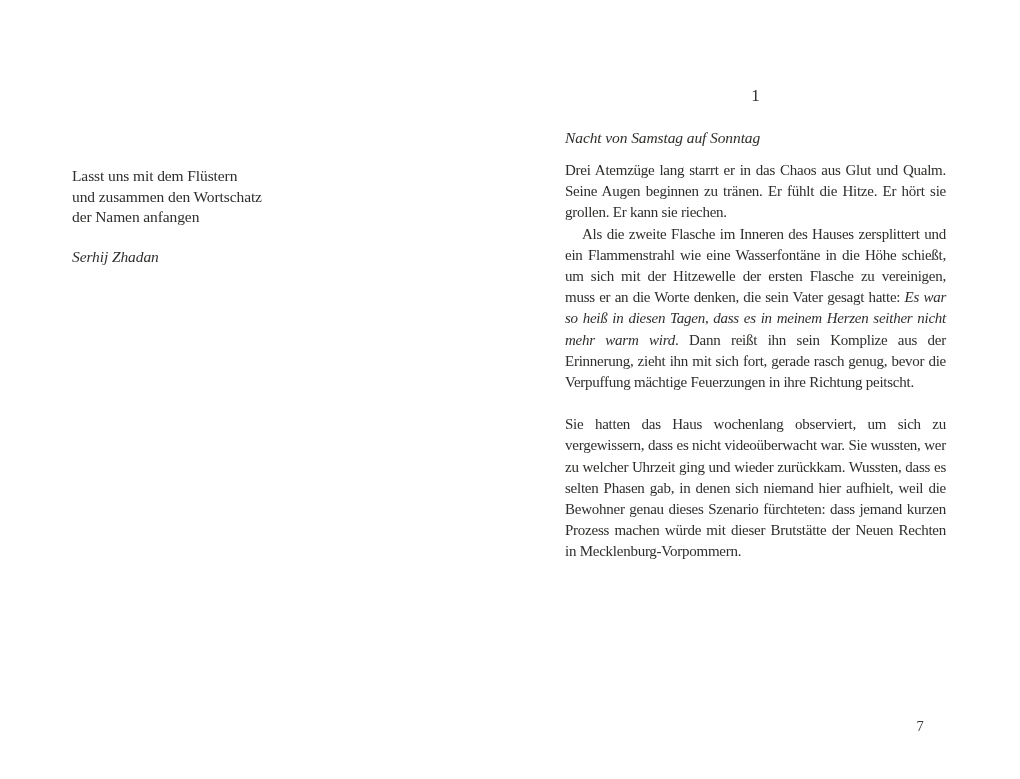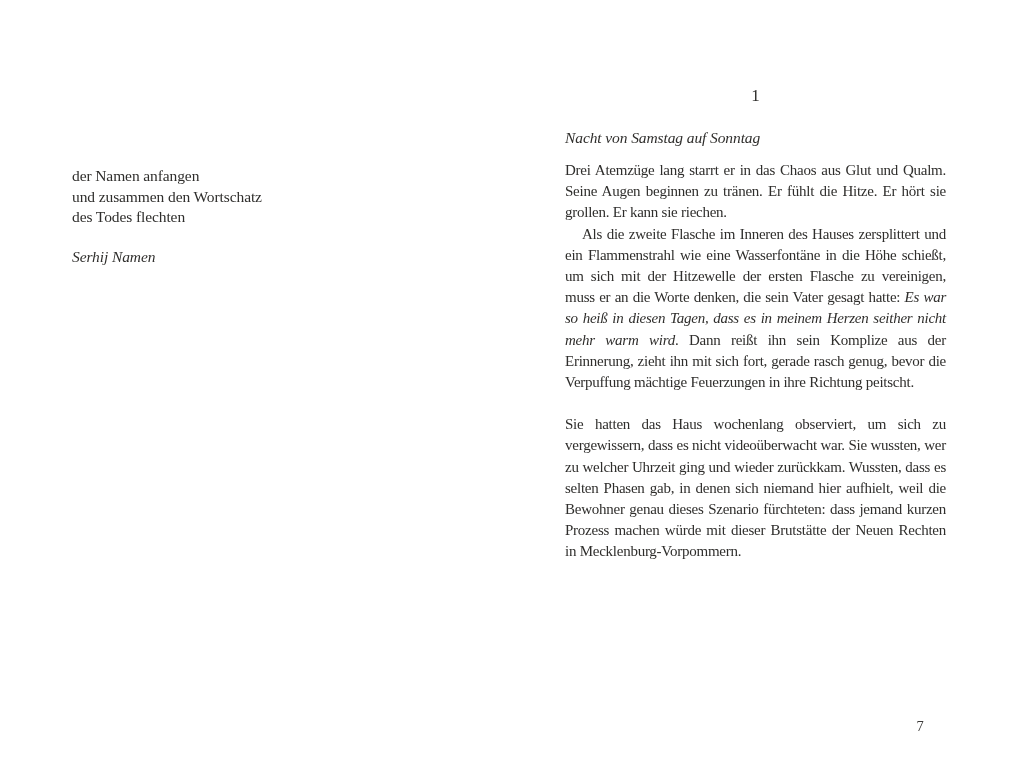--- a/index.html
+++ b/index.html
@@ -84,24 +84,24 @@
     color: #3a3937;
   }
 </style>
 </head>
 <body>
 
 <div class="spread">
 
   <div class="page page-left">
     <div class="epigraph">
+      <div class="ep-line">Lasst uns mit dem Flüstern</div>
+      <div class="ep-line">und zusammen den Wortschatz</div>
       <div class="ep-line">der Namen anfangen</div>
-      <div class="ep-line">und zusammen den Wortschatz</div>
-      <div class="ep-line">des Todes flechten</div>
-      <div class="ep-author">Serhij Namen</div>
+      <div class="ep-author">Serhij Zhadan</div>
     </div>
   </div>
 
   <div class="page page-right">
     <div class="right-text">
       <div class="chapter-number">1</div>
       <div class="chapter-subtitle">Nacht von Samstag auf Sonntag</div>
       <div class="body-text">
         <p class="para">Drei Atemzüge lang starrt er in das Chaos aus Glut und Qualm. Seine Augen beginnen zu tränen. Er fühlt die Hitze. Er hört sie grollen. Er kann sie riechen.</p>
         <p class="para indent"><span>Als die zweite Flasche im Inneren des Hauses zersplittert und ein Flammenstrahl wie eine Wasserfontäne in die Höhe schießt, um sich mit der Hitzewelle der ersten Flasche zu vereinigen, muss er an die Worte denken, die sein Vater gesagt hatte: </span><em>Es war so heiß in diesen Tagen, dass es in meinem Herzen seither nicht mehr warm wird</em><span>. Dann reißt ihn sein Komplize aus der Erinnerung, zieht ihn mit sich fort, gerade rasch genug, bevor die Verpuffung mächtige Feuerzungen in ihre Richtung peitscht.</span></p>

